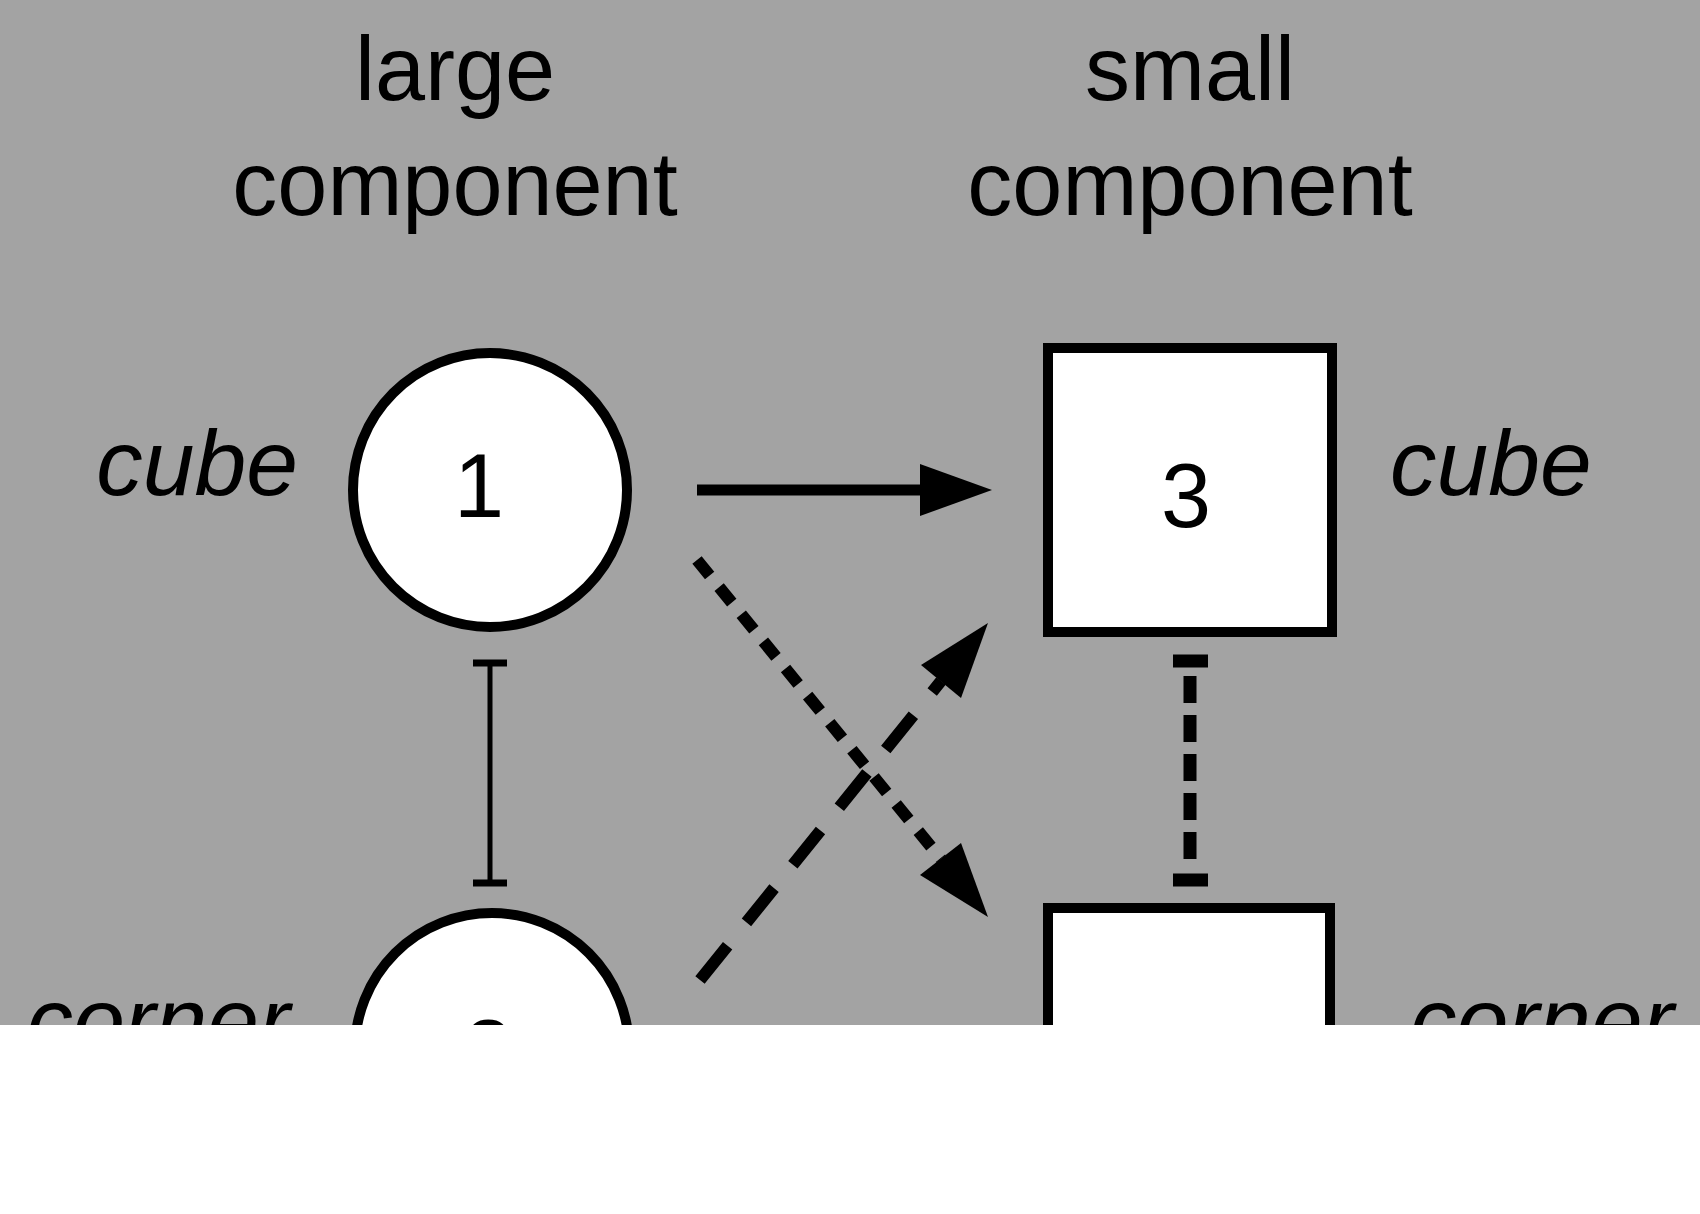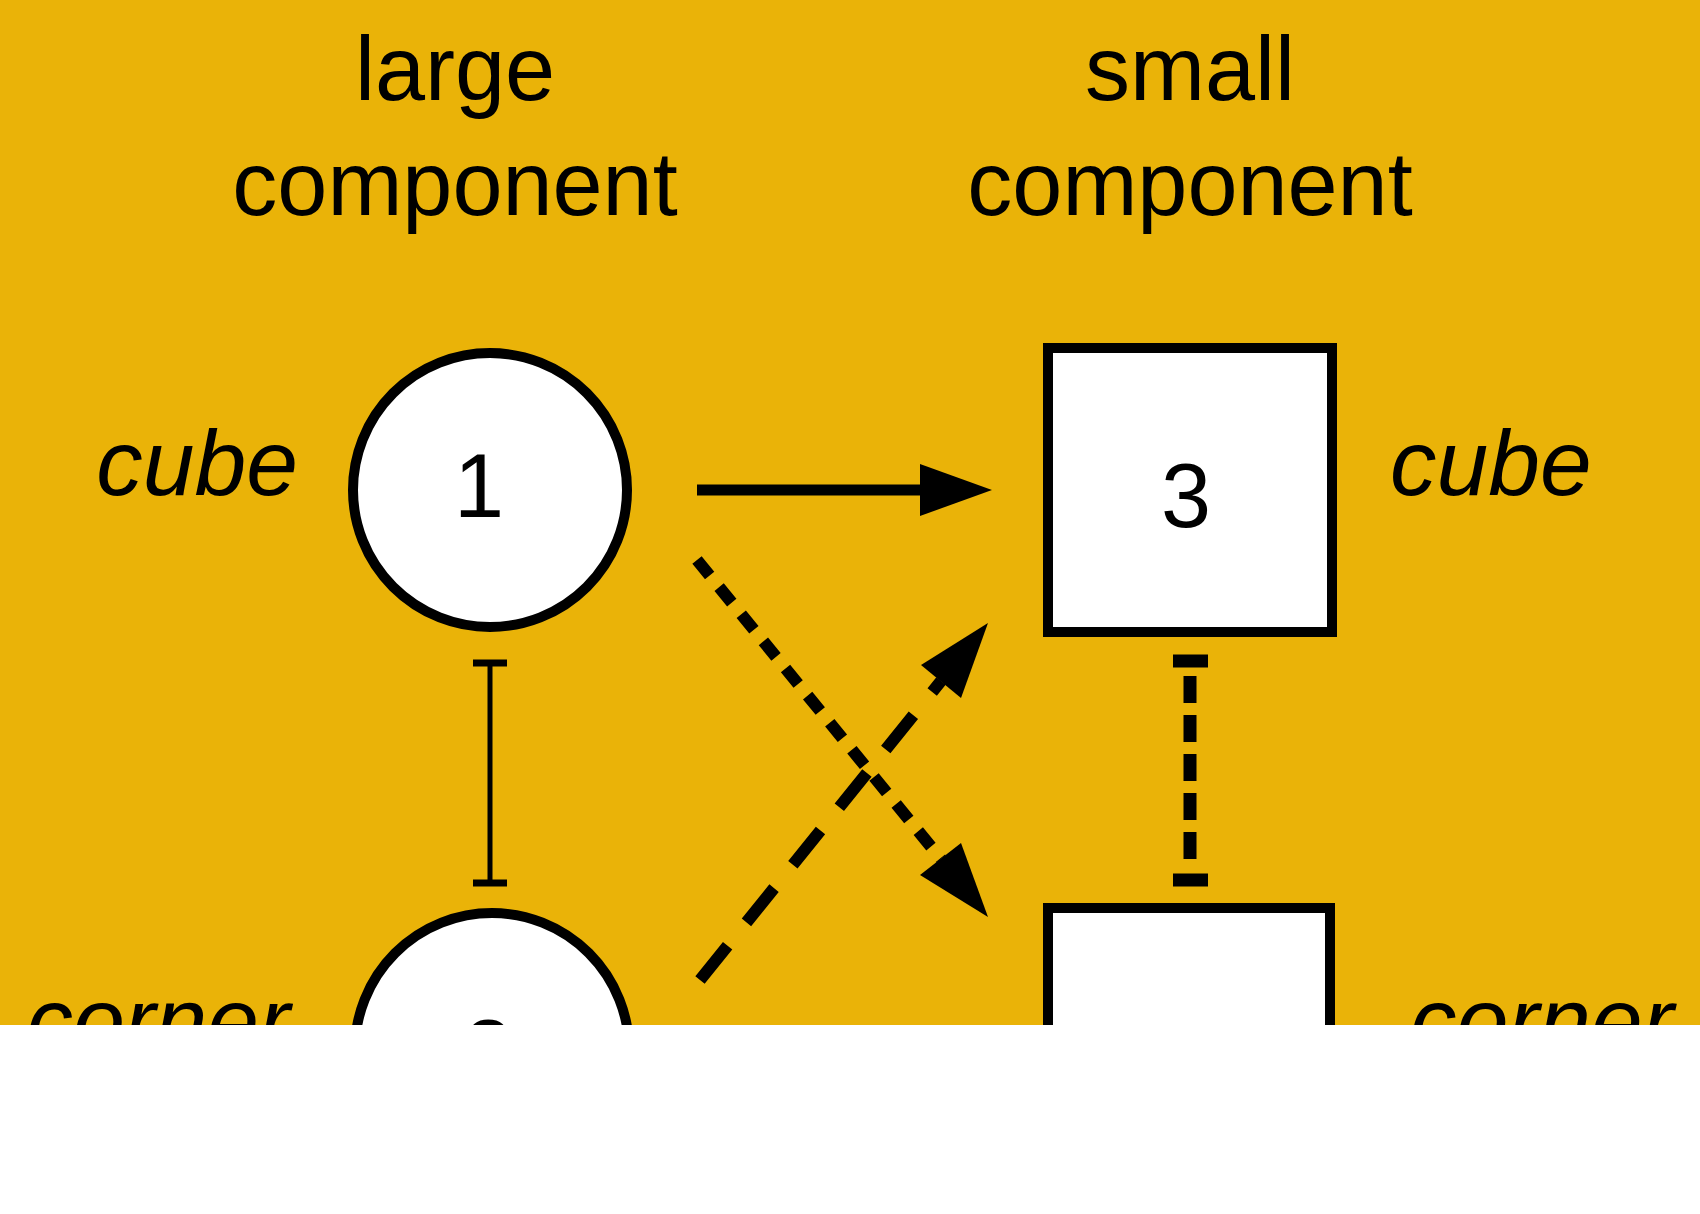--- a/index.html
+++ b/index.html
@@ -4,21 +4,21 @@
 <style>
   html, body {
     margin: 0;
     padding: 0;
     background: #ffffff;
   }
   .stage {
     position: relative;
     width: 1700px;
     height: 1025px;
-    background: #eab308;
+    background: #a3a3a3;
     overflow: hidden;
   }
   svg {
     display: block;
   }
   .title-text {
     font-family: "Liberation Sans", "DejaVu Sans", sans-serif;
     font-size: 90px;
     fill: #000000;
   }

